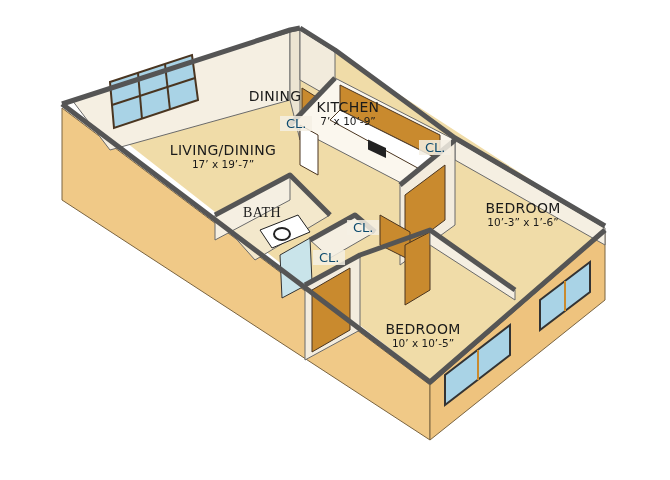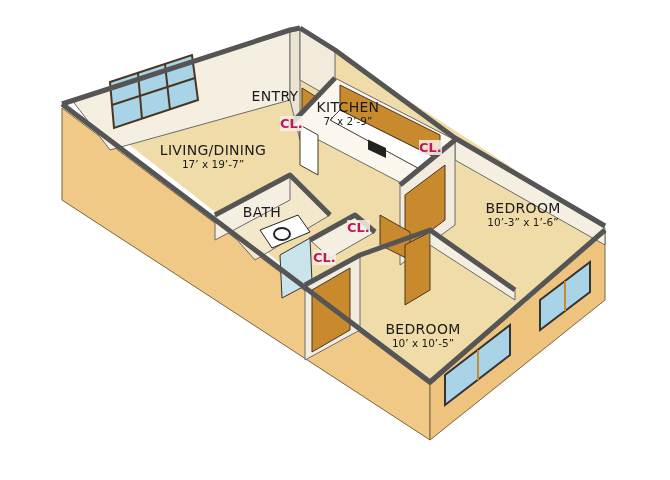--- a/index.html
+++ b/index.html
@@ -1,21 +1,21 @@
 <!DOCTYPE html>
 <html><head>
 <meta charset="utf-8">
 <style>
   html, body { margin: 0; padding: 0; background: #ffffff; }
   body { width: 670px; height: 480px; overflow: hidden; position: relative; font-family: "DejaVu Sans", sans-serif; }
   svg { position: absolute; left: 0; top: 0; }
   .lbl { position: absolute; text-align: center; color: #1a1a1a; white-space: nowrap; transform: translateX(-50%); }
   .lbl .name { font-size: 14px; letter-spacing: 0.3px; line-height: 15px; }
   .lbl .dim { font-size: 10.5px; line-height: 12px; }
-  .cl { position: absolute; font-size: 13px; color: #be185d; background: rgba(245,240,228,0.85); padding: 0 0; line-height: 15px; font-weight: bold; }
+  .cl { position: absolute; font-size: 13px; color: #0c4a6e; background: rgba(245,240,228,0.85); padding: 0 6px; line-height: 15px; }
 </style>
 </head>
 <body>
 
 <svg width="670" height="480" viewBox="0 0 670 480">
 
   <polygon points="62,108 62,200 430,440 430,385" fill="#f0c987" stroke="#7a6440" stroke-width="1"></polygon>
 
   <polygon points="430,385 430,440 605,300 605,232" fill="#eec37e" stroke="#7a6440" stroke-width="1"></polygon>
 
@@ -73,36 +73,36 @@
     <polyline points="62,104 430,382 605,230"></polyline>
     <polyline points="300,28 335,50 455,138 605,226"></polyline>
     <polyline points="215,215 290,175 330,215"></polyline>
     <polyline points="400,185 455,140"></polyline>
     <polyline points="290,125 335,78"></polyline>
     <polyline points="305,285 360,255 430,230 515,290"></polyline>
     <polyline points="310,240 355,215 375,232"></polyline>
   </g>
 </svg>
 
-<div class="lbl" style="left:213px; top:143px;">
+<div class="lbl" style="left:223px; top:143px;">
   <div class="name">LIVING/DINING</div>
   <div class="dim">17’ x 19’-7”</div>
 </div>
 <div class="lbl" style="left:275px; top:89px;">
-  <div class="name">ENTRY</div>
+  <div class="name">DINING</div>
 </div>
 <div class="lbl" style="left:348px; top:100px;">
   <div class="name">KITCHEN</div>
-  <div class="dim">7’ x 2’-9”</div>
+  <div class="dim">7’ x 10’-9”</div>
 </div>
 <div class="lbl" style="left:523px; top:201px;">
   <div class="name">BEDROOM</div>
   <div class="dim">10’-3” x 1’-6”</div>
 </div>
-<div class="lbl" style="left:262px; top:205px;">
+<div class="lbl" style="left:262px; top:205px;font-family:Liberation Serif, serif;">
   <div class="name">BATH</div>
 </div>
 <div class="lbl" style="left:423px; top:322px;">
   <div class="name">BEDROOM</div>
   <div class="dim">10’ x 10’-5”</div>
 </div>
 
 <div class="cl" style="left:280px; top:116px;">CL.</div>
 <div class="cl" style="left:419px; top:140px;">CL.</div>
 <div class="cl" style="left:347px; top:220px;">CL.</div>

